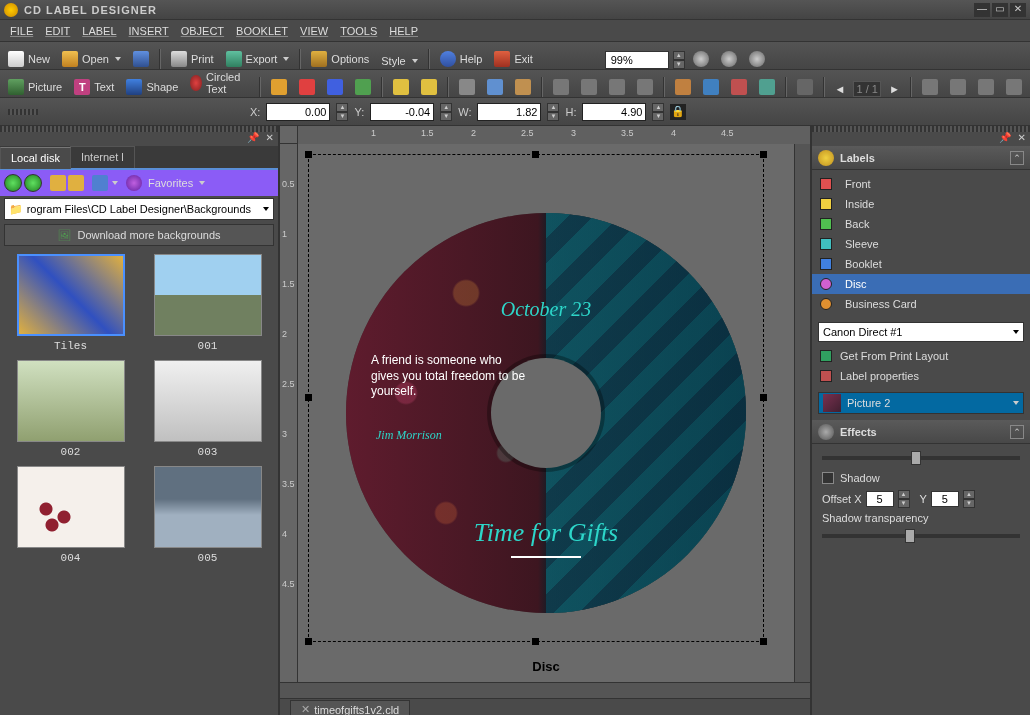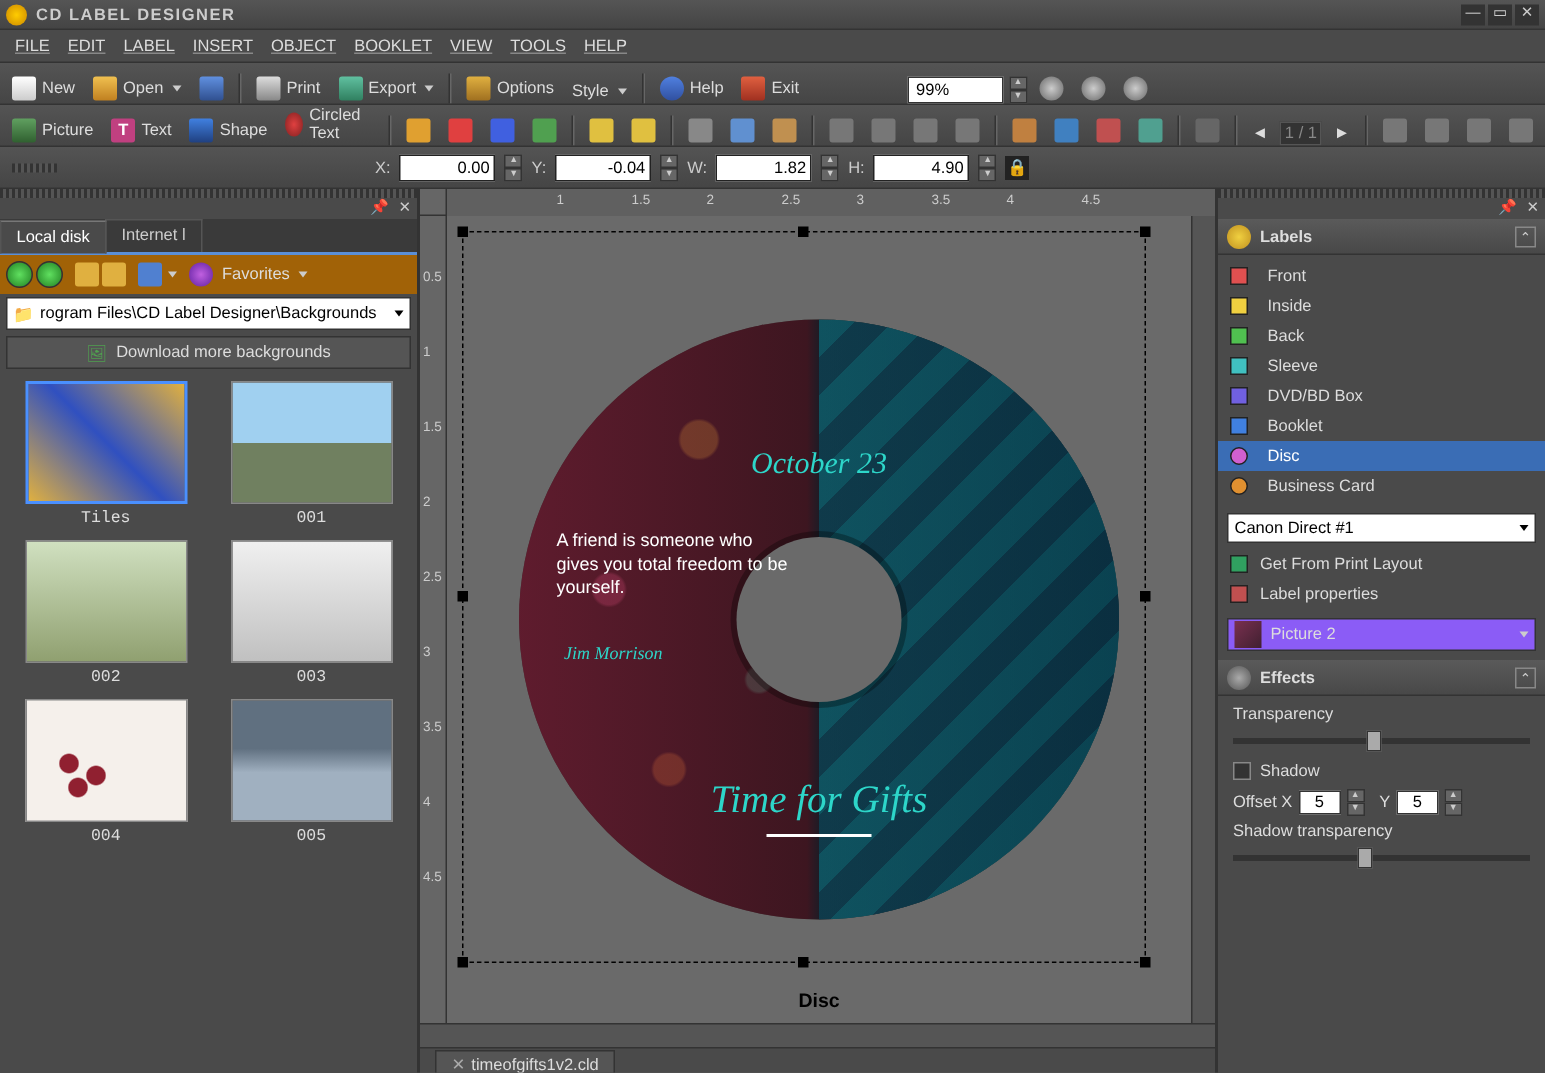--- a/index.html
+++ b/index.html
@@ -23,21 +23,21 @@
 .spin div { flex:1; background:#666; border:1px solid #333; font-size:6px; color:#ccc; text-align:center; line-height:7px; cursor:pointer; }
 .locksq { width: 16px; height: 16px; background: #222; display:flex; align-items:center; justify-content:center; }
 .main { display: flex; height: 594px; }
 .leftpane { width: 280px; background: #4a4a4a; border-right: 2px solid #333; display: flex; flex-direction: column; }
 .grip { height: 6px; background: repeating-linear-gradient(90deg,#333 0,#333 2px,#555 2px,#555 4px); }
 .pinrow { height: 14px; display:flex; justify-content:flex-end; padding-right:4px; }
 .pinrow span { color:#ccc; cursor:pointer; font-size:10px; }
 .tabs { height: 24px; display: flex; background: #3a3a3a; border-bottom: 2px solid #5a8fd8; }
 .tab { padding: 4px 10px; color: #ccc; cursor: pointer; background:#3a3a3a; border:1px solid #555; border-bottom:none; margin-right:-1px; }
 .tab.active { background: #4a4a4a; color: #fff; border-top:1px solid #777; position:relative; top:1px; }
-.browsebar { height: 26px; display: flex; align-items: center; gap: 2px; padding: 2px 4px; background:#a16207; }
+.browsebar { height: 26px; display: flex; align-items: center; gap: 2px; padding: 2px 4px; background:#8b5cf6; }
 .browsebar .navicon { width:18px; height:18px; border-radius:50%; border:1px solid #333; cursor:pointer; }
 .addr { height: 22px; margin: 2px 4px; background:#fff; color:#000; border:1px solid #333; padding:2px 4px; display:flex; align-items:center; overflow:hidden; white-space:nowrap; }
 .dlbtn { height: 22px; margin: 2px 4px; background:#555; border:1px solid #333; display:flex; align-items:center; justify-content:center; gap:6px; cursor:pointer; color:#ddd; }
 .thumbgrid { flex:1; overflow:auto; padding: 6px; display:grid; grid-template-columns: 1fr 1fr; gap: 8px; align-content:start; }
 .thumb { text-align:center; cursor:pointer; }
 .thumb .img { width: 108px; height: 82px; margin: 0 auto; border: 1px solid #888; background:#ddd; }
 .thumb.sel .img { border: 2px solid #4a90ff; }
 .thumb .cap { margin-top: 4px; color:#ddd;font-family:Liberation Mono, monospace; }
 .canvasarea { flex:1; background:#606060; display:flex; flex-direction:column; position:relative; }
 .ruler-h { height:18px; background:#666; border-bottom:1px solid #333; position:relative; margin-left:18px; }
@@ -78,21 +78,21 @@
 .panel-hd .ico { width:16px; height:16px; border-radius:50%; }
 .panel-hd .ttl { flex:1; color:#ddd; font-weight:bold; }
 .panel-hd .coll { width:14px; height:14px; border:1px solid #888; color:#ccc; text-align:center; line-height:12px; font-size:9px; cursor:pointer; }
 .labellist { padding: 4px 0; }
 .li-row { height: 20px; display:flex; align-items:center; padding:0 8px; gap:13px; cursor:pointer; color:#ddd; }
 .li-row.sel { background:#3a6db5; color:#fff; }
 .li-sw { width:12px; height:12px; border:1px solid #222; }
 .combo { height:20px; margin:4px 6px; background:#fff; color:#000; border:1px solid #333; display:flex; align-items:center; padding:0 4px; }
 .combo .dd2 { margin-left:auto; }
 .opt-row { height:20px; display:flex; align-items:center; padding:0 8px; gap:8px; cursor:pointer; color:#ddd; }
-.picsel { height:22px; margin:6px; background:#8b5cf6; border:1px solid #333; display:flex; align-items:center; padding:0 4px; gap:6px; }
+.picsel { height:22px; margin:6px; background:#0369a1; border:1px solid #333; display:flex; align-items:center; padding:0 4px; gap:6px; }
 .picsel .sw { width:18px; height:18px; background:linear-gradient(135deg,#7a3050,#402030); }
 .slider { height:4px; background:#333; margin:8px 10px; position:relative; }
 .slider .th { position:absolute; width:10px; height:14px; background:#aaa; top:-5px; border:1px solid #333; cursor:pointer; }
 .effbody { padding:4px 0; }
 .effbody .lbl { padding:2px 10px; color:#ddd; }
 .chk { display:flex; align-items:center; gap:6px; padding:4px 10px; color:#ddd; }
 .chk .box { width:12px; height:12px; border:1px solid #888; background:#333; }
 .offrow { display:flex; align-items:center; gap:4px; padding:2px 10px; color:#ddd; }
 .offrow .sb { width:28px; height:16px; background:#fff; color:#000; text-align:center; border:1px solid #333; line-height:14px;}
 .zoombox { width:64px; height:18px; background:#fff; color:#000; border:1px solid #333; text-align:left; padding:0 5px; line-height:16px; }
@@ -455,24 +455,20 @@
         </div>
       <div class="li-row">
           <div class="li-sw" style="background:#50c050"></div>
           <span>Back</span>
         </div>
       <div class="li-row">
           <div class="li-sw" style="background:#40c0c0"></div>
           <span>Sleeve</span>
         </div>
       <div class="li-row">
-          <div class="li-sw" style="background:#7060e0"></div>
-          <span>DVD/BD Box</span>
-        </div>
-      <div class="li-row">
           <div class="li-sw" style="background:#4080e0"></div>
           <span>Booklet</span>
         </div>
       <div class="li-row sel">
           <div class="li-sw" style="background:#d060d0;border-radius:50%"></div>
           <span>Disc</span>
         </div>
       <div class="li-row">
           <div class="li-sw" style="background:#e09030;border-radius:50%"></div>
           <span>Business Card</span>
@@ -494,21 +490,20 @@
       <div class="sw"></div>
       <span>Picture 2</span>
       <span class="dd" style="margin-left:auto"></span>
     </div>
     <div class="panel-hd">
       <div class="ico" style="background:radial-gradient(#aaa,#555)"></div>
       <div class="ttl">Effects</div>
       <div class="coll">⌃</div>
     </div>
     <div class="effbody">
-      <div class="lbl">Transparency</div>
       <div class="slider">
           <div class="th" style="left:45%"></div>
         </div>
       <div class="chk">
           <div class="box"></div>
           <span>Shadow</span>
         </div>
       <div class="offrow">
         <span>Offset X</span>
         <div class="sb">5</div>

